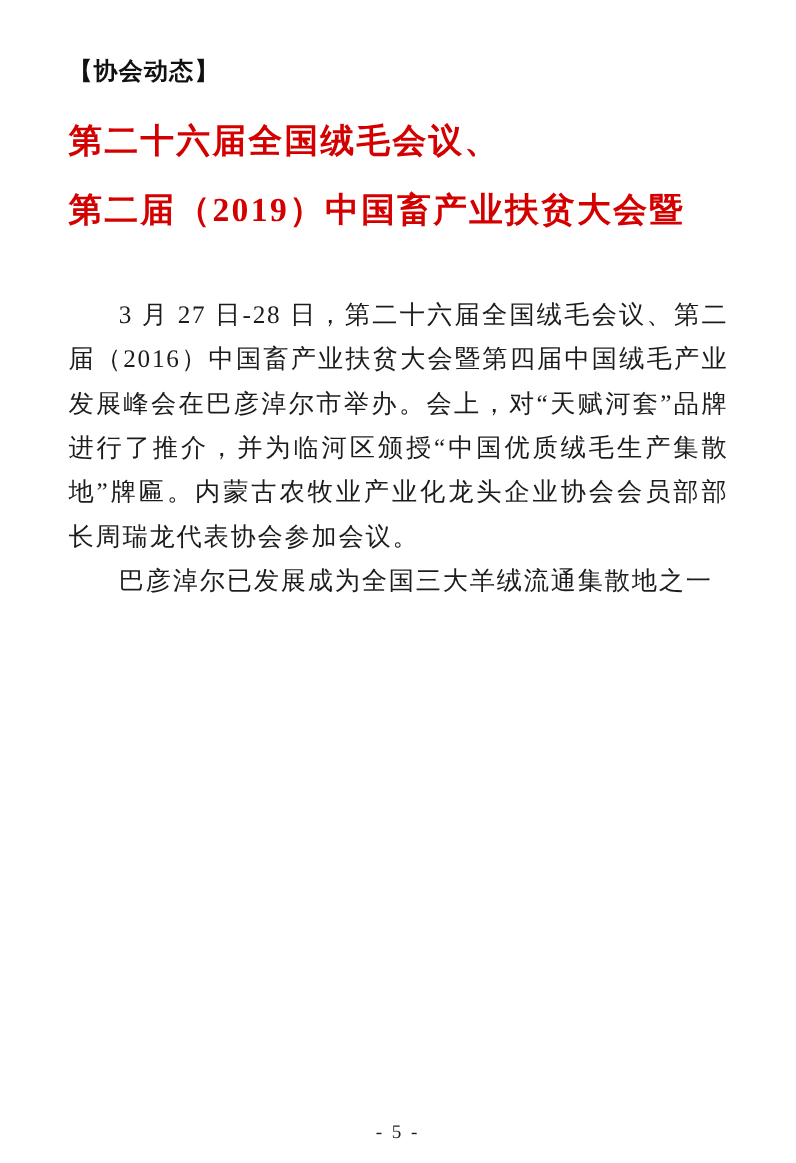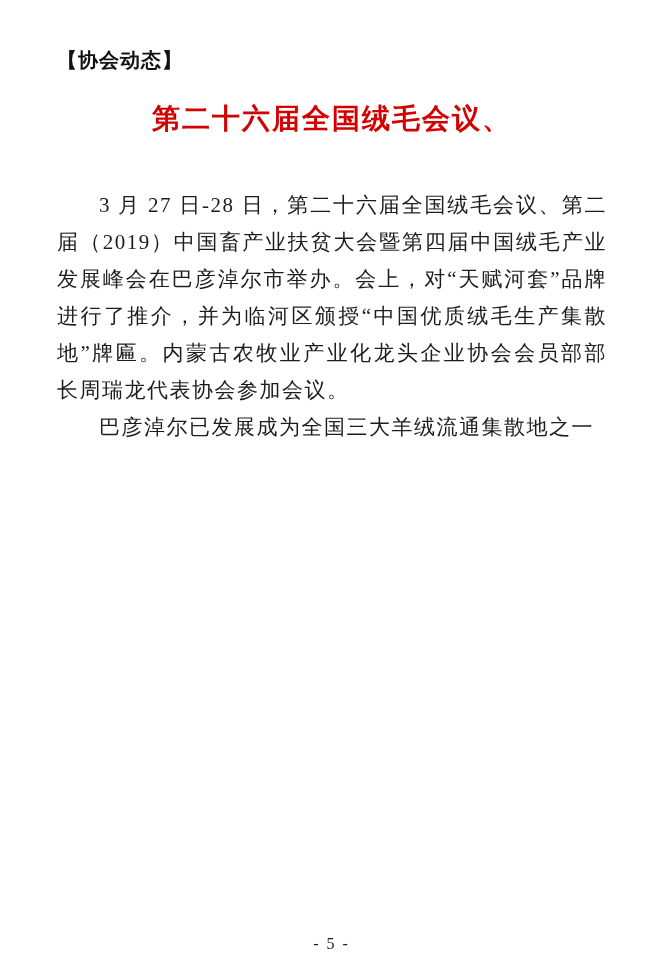--- a/index.html
+++ b/index.html
@@ -22,21 +22,21 @@
   .section-tag {
     font-family: "Liberation Sans", "DejaVu Sans", sans-serif;
     font-weight: bold;
     font-size: 20px;
     line-height: 27px;
     color: #111111;
     letter-spacing: 1px;
   }
   .doc-title {
     margin-top: 16px;
-    text-align: center;
+    text-align: left;
     font-weight: bold;
     font-size: 28px;
     line-height: 57px;
     color: #d40000;
     letter-spacing: 2px;
   }
   .doc-body {
     margin-top: 40px;
   }
   .doc-body p {
@@ -62,22 +62,23 @@
 </style>
 </head>
 <body>
 
 <div class="page">
 
   <div class="section-tag">【协会动态】</div>
 
   <div class="doc-title">
     <div>第二十六届全国绒毛会议、</div>
+    <div>第二届（2019）中国畜产业扶贫大会暨</div>
   </div>
 
   <div class="doc-body">
-    <p>3 月 27 日-28 日，第二十六届全国绒毛会议、第二届（2019）中国畜产业扶贫大会暨第四届中国绒毛产业发展峰会在巴彦淖尔市举办。会上，对“天赋河套”品牌进行了推介，并为临河区颁授“中国优质绒毛生产集散地”牌匾。内蒙古农牧业产业化龙头企业协会会员部部长周瑞龙代表协会参加会议。</p>
+    <p>3 月 27 日-28 日，第二十六届全国绒毛会议、第二届（2016）中国畜产业扶贫大会暨第四届中国绒毛产业发展峰会在巴彦淖尔市举办。会上，对“天赋河套”品牌进行了推介，并为临河区颁授“中国优质绒毛生产集散地”牌匾。内蒙古农牧业产业化龙头企业协会会员部部长周瑞龙代表协会参加会议。</p>
     <p>巴彦淖尔已发展成为全国三大羊绒流通集散地之一</p>
   </div>
 
   <div class="page-footer">- 5 -</div>
 
 </div>
 
 </body></html>

